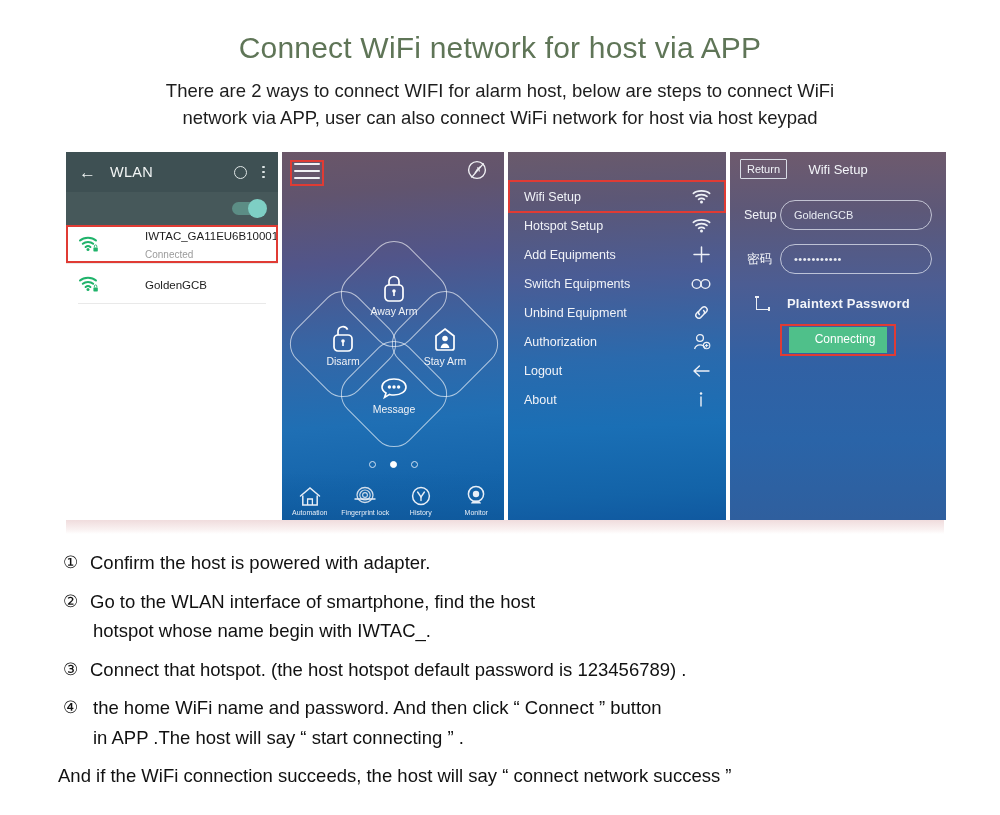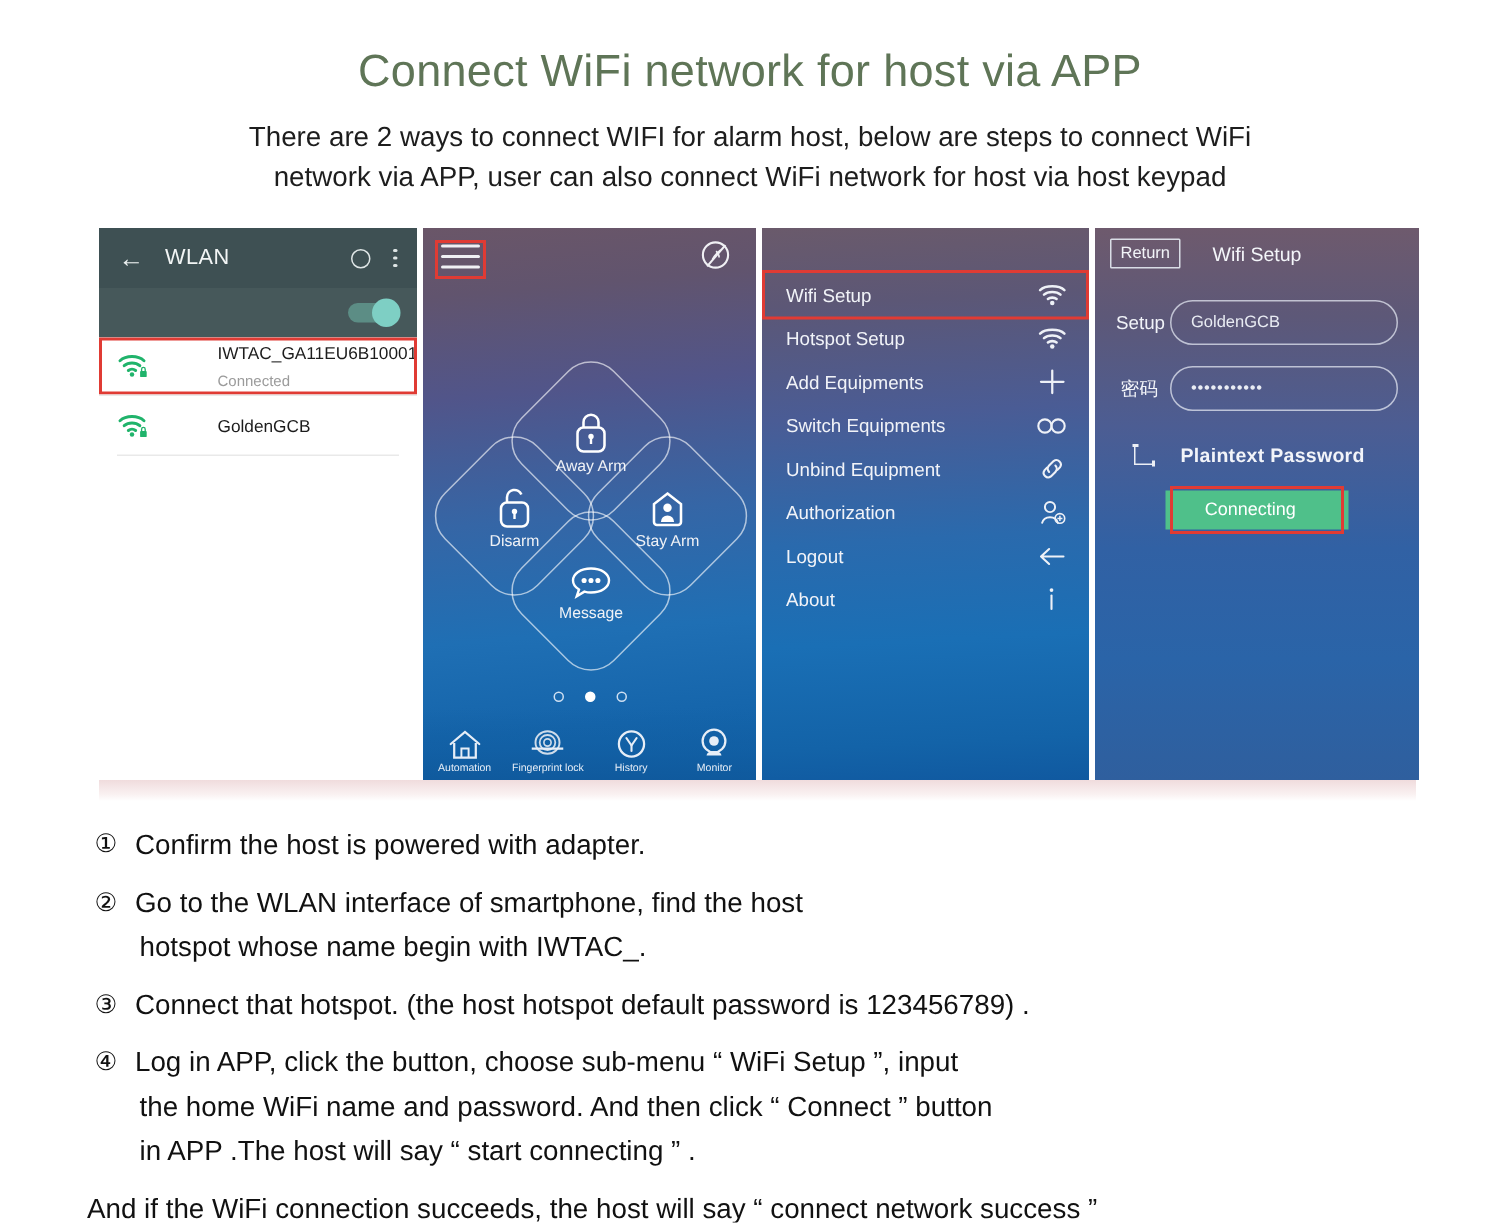--- a/index.html
+++ b/index.html
@@ -415,21 +415,21 @@
   .conn-wrap {
     margin-top: 16px;
     display: flex;
     justify-content: center;
     position: relative;
   }
   .conn-btn {
     background: #4fc08a;
     color: #ffffff;
     font-size: 12px;
-    padding: 6px 35px 7px 26px;
+    padding: 6px 12px 7px 26px;
     line-height: 13px;
   }
   .hl-conn {
     position: absolute;
     left: 50%;
     transform: translateX(-50%);
     top: -3px;
     width: 116px;
     height: 32px;
   }
@@ -789,20 +789,19 @@
   <div class="step">
     <span class="num">③</span>
     <span class="body">
       <span class="ln">Connect that hotspot. (the host hotspot default password is 123456789) .</span>
     </span>
   </div>
 
   <div class="step">
     <span class="num">④</span>
     <span class="body">
-      <span class="ln">Log in APP, click the      button, choose sub-menu “ WiFi Setup ”, input</span>
       <span class="ln ind">the home WiFi name and password. And then click “ Connect ” button</span>
       <span class="ln ind">in APP .The host will say “  start connecting ” .</span>
     </span>
   </div>
 
   <div class="tail">And if the WiFi connection succeeds, the host will say “ connect network success ”</div>
 </div>
 
 </body></html>

